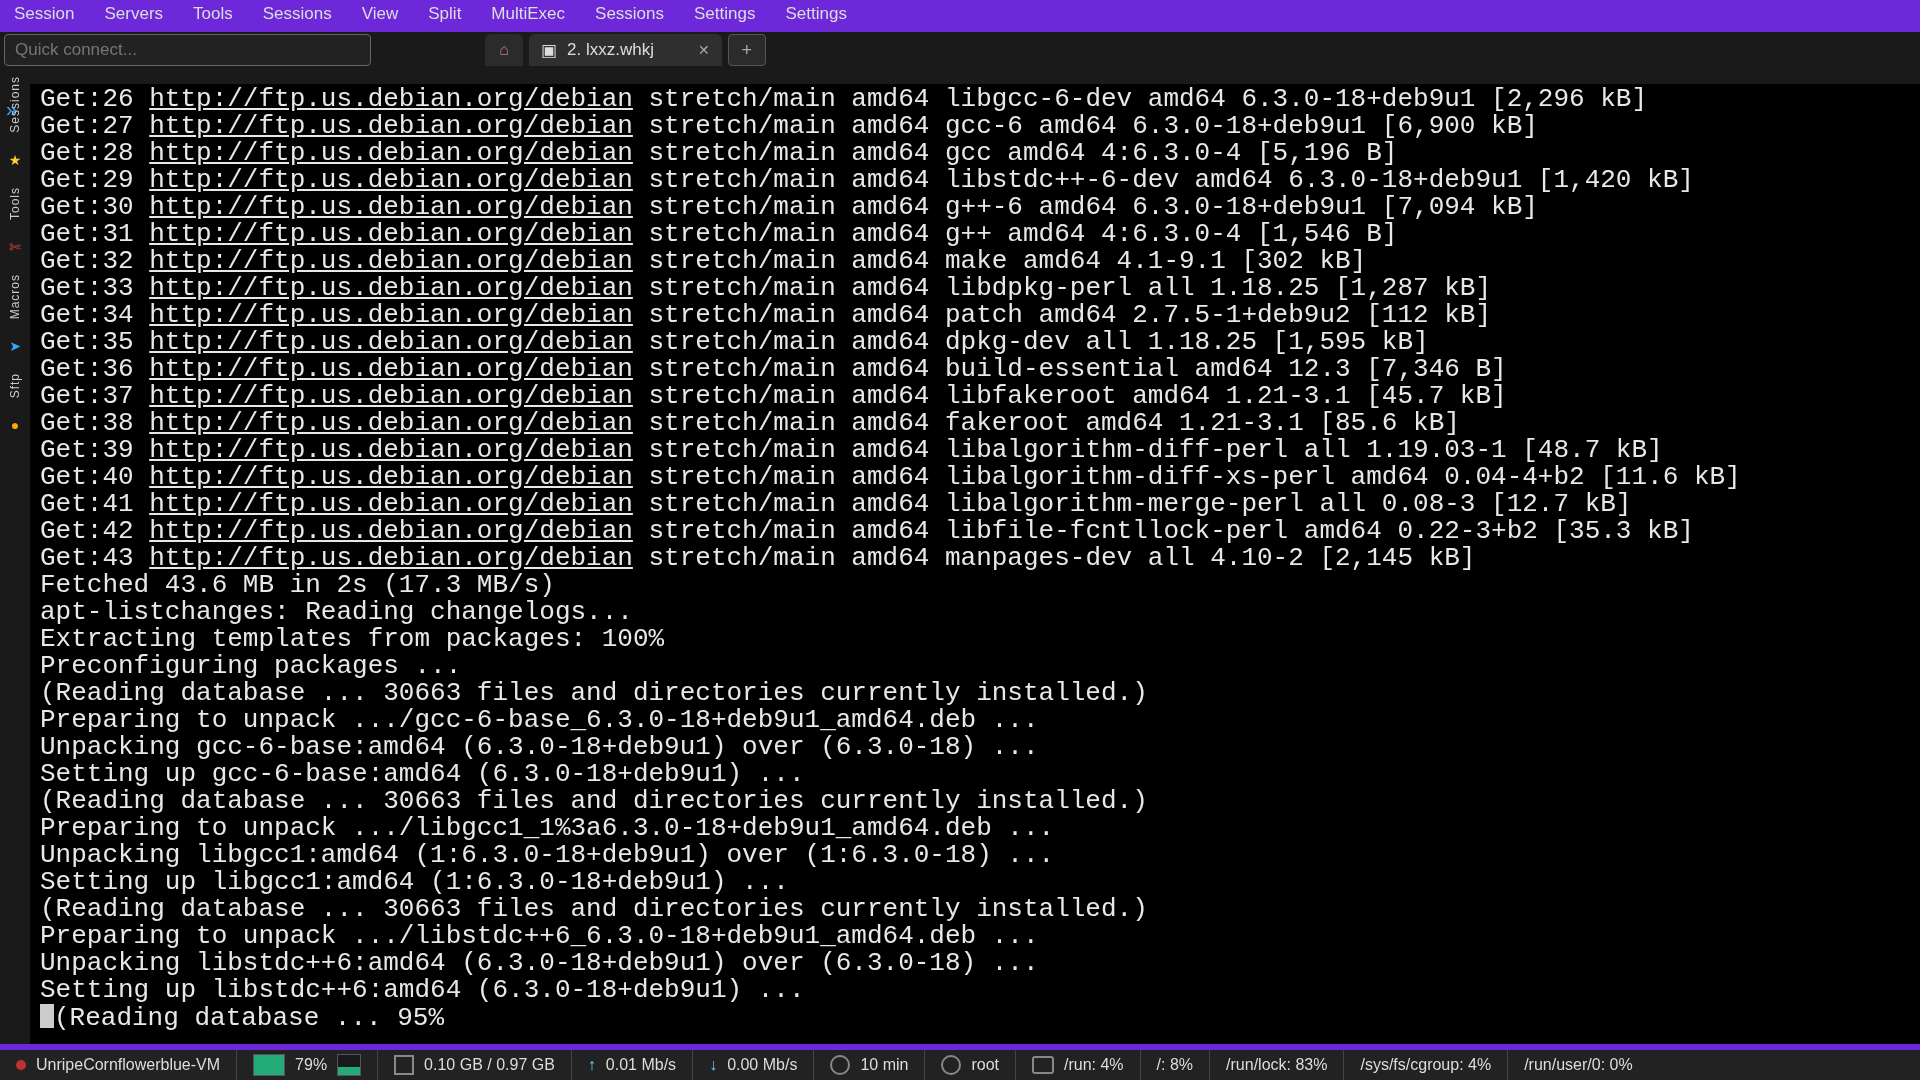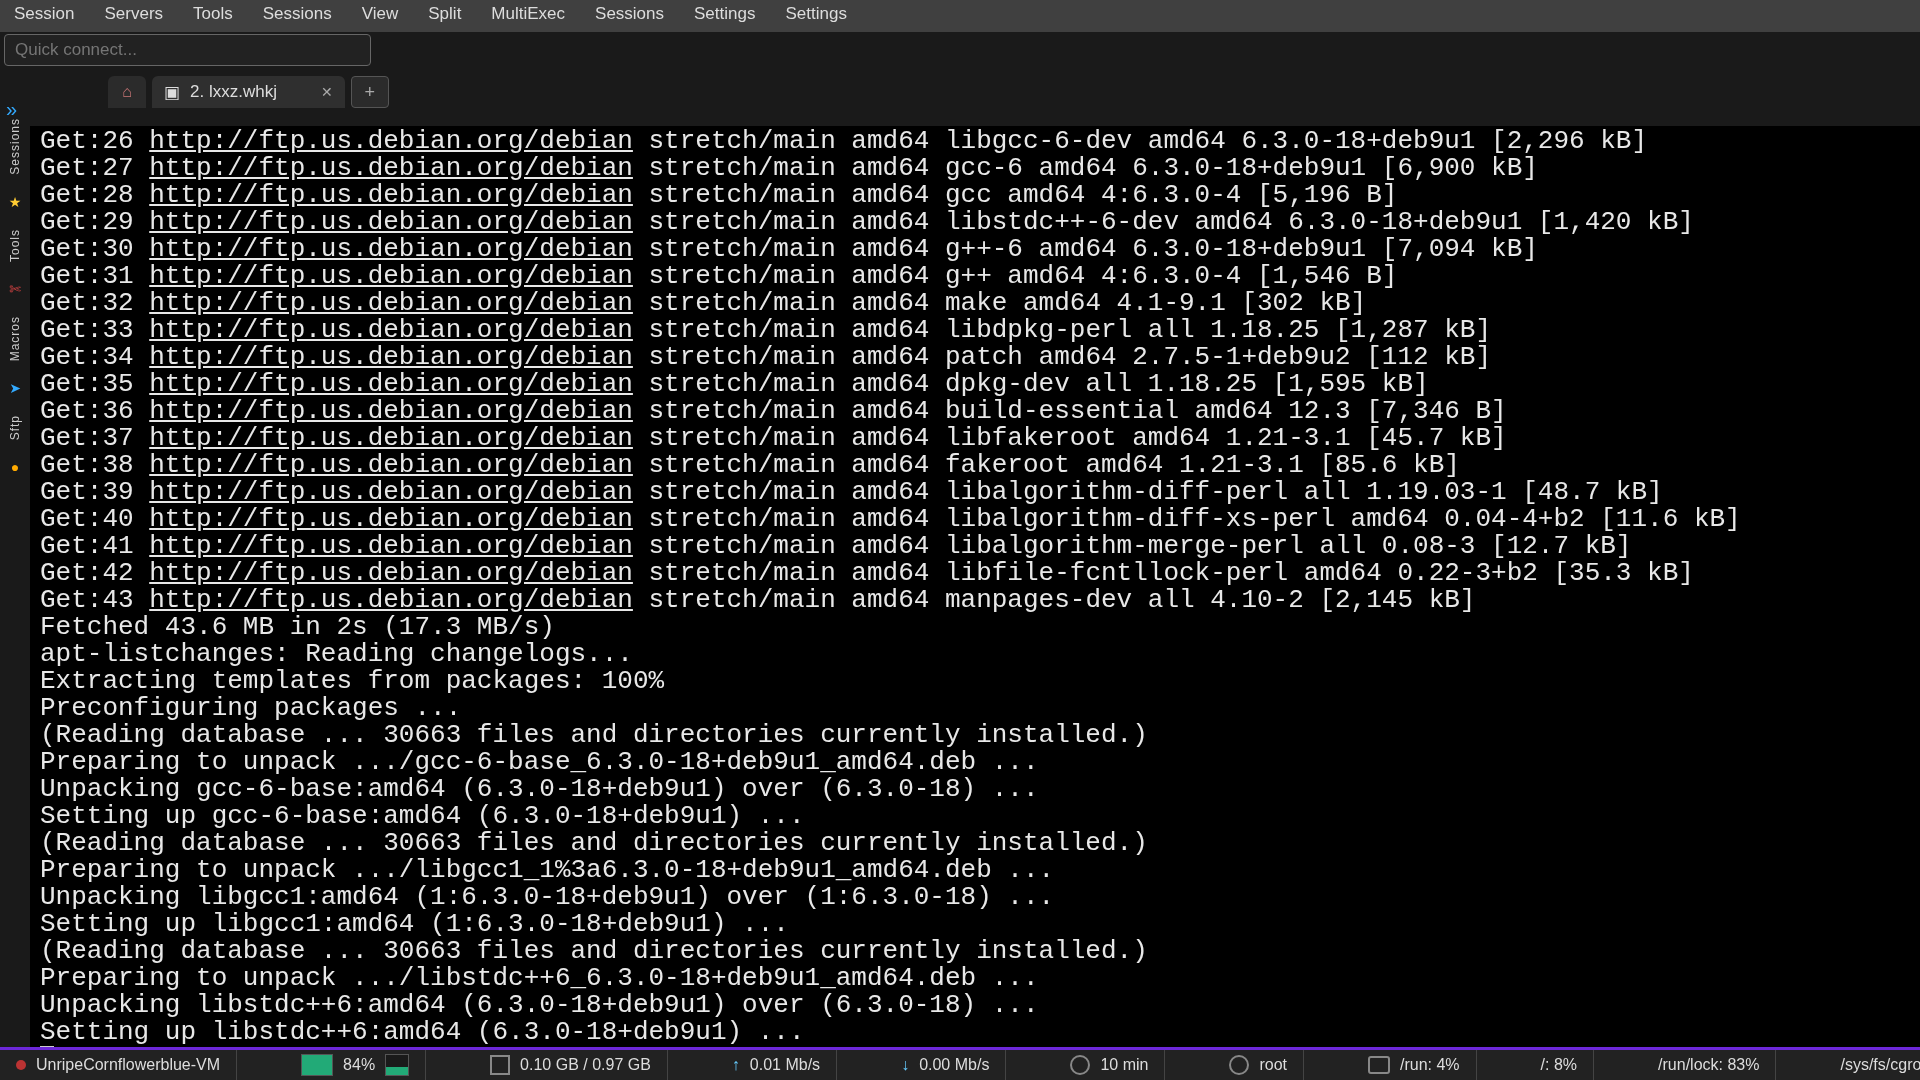--- a/index.html
+++ b/index.html
@@ -9,32 +9,31 @@
     height: 1080px;
     background: #1a1a1a;
     font-family: "Segoe UI", Arial, sans-serif;
     color: #ccc;
     overflow: hidden;
   }
   .menubar {
     display: flex;
     gap: 18px;
     padding: 2px 4px 6px 8px;
-    background: #404040;
+    background: #6d28d9;
     font-size: 17px;
     color: #ddd;
   }
   .menubar .item { padding: 2px 6px; cursor: default; }
   .toolbar-row {
     display: flex;
-    align-items: flex-start;
+    align-items: flex-end;
     gap: 10px;
     padding: 2px 4px 6px 4px;
     background: #1a1a1a;
-    flex-direction: column;
   }
   .quick-connect {
     width: 345px;
     height: 30px;
     background: #222;
     border: 1px solid #666;
     border-radius: 4px;
     color: #bbb;
     padding: 0 10px;
     font-size: 17px;
@@ -84,23 +83,22 @@
   .terminal .url { text-decoration: underline; }
   .terminal .cursor-block {
     display:inline-block; width:14px; height:24px; background:#ccc; vertical-align:-3px;
   }
   .statusbar {
     position: fixed; left:0; right:0; bottom:0;
     height: 30px;
     background:#222;
     display:flex; align-items:flex-end;
     font-size:16px; color:#ddd;
-    border-top:3px solid #6d28d9;
+    border-top:6px solid #6d28d9;
     overflow:hidden;
-    gap:48px;
   }
   .sb-seg {
     display:flex; align-items:center; gap:10px;
     padding:0 16px; height:100%;
     border-right:1px solid #444;
     white-space:nowrap;
   }
   .dot-red { width:10px;height:10px;border-radius:50%;background:#b33;display:inline-block;}
   .cpu-bar { width:30px;height:20px;background:linear-gradient(to top,#2a7 0%,#2a7 100%);display:inline-block;border:1px solid #555;}
   .cpu-mini { width:22px;height:20px;background:#1a1a1a;border:1px solid #555;display:inline-block;position:relative;}
@@ -200,21 +198,21 @@
 <span class="cursor-block"></span>(Reading database ... 95%</div>
 </div>
 
 <div class="statusbar">
   <div class="sb-seg">
     <span class="dot-red"></span>
     <span>UnripeCornflowerblue-VM</span>
   </div>
   <div class="sb-seg">
     <span class="cpu-bar"></span>
-    <span>84%</span>
+    <span>79%</span>
     <span class="cpu-mini"></span>
   </div>
   <div class="sb-seg">
     <span class="chip-ic"></span>
     <span>0.10 GB / 0.97 GB</span>
   </div>
   <div class="sb-seg">
     <span class="net-up">↑</span>
     <span>0.01 Mb/s</span>
   </div>

